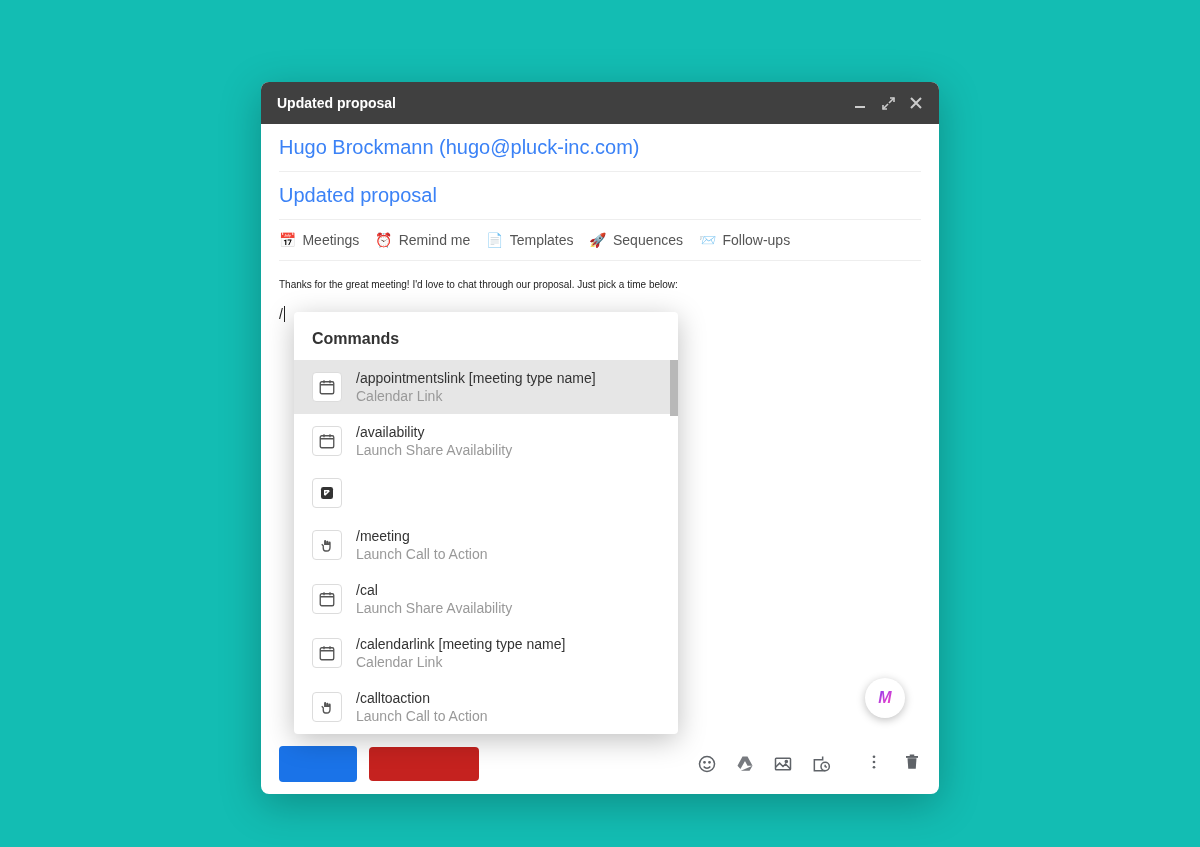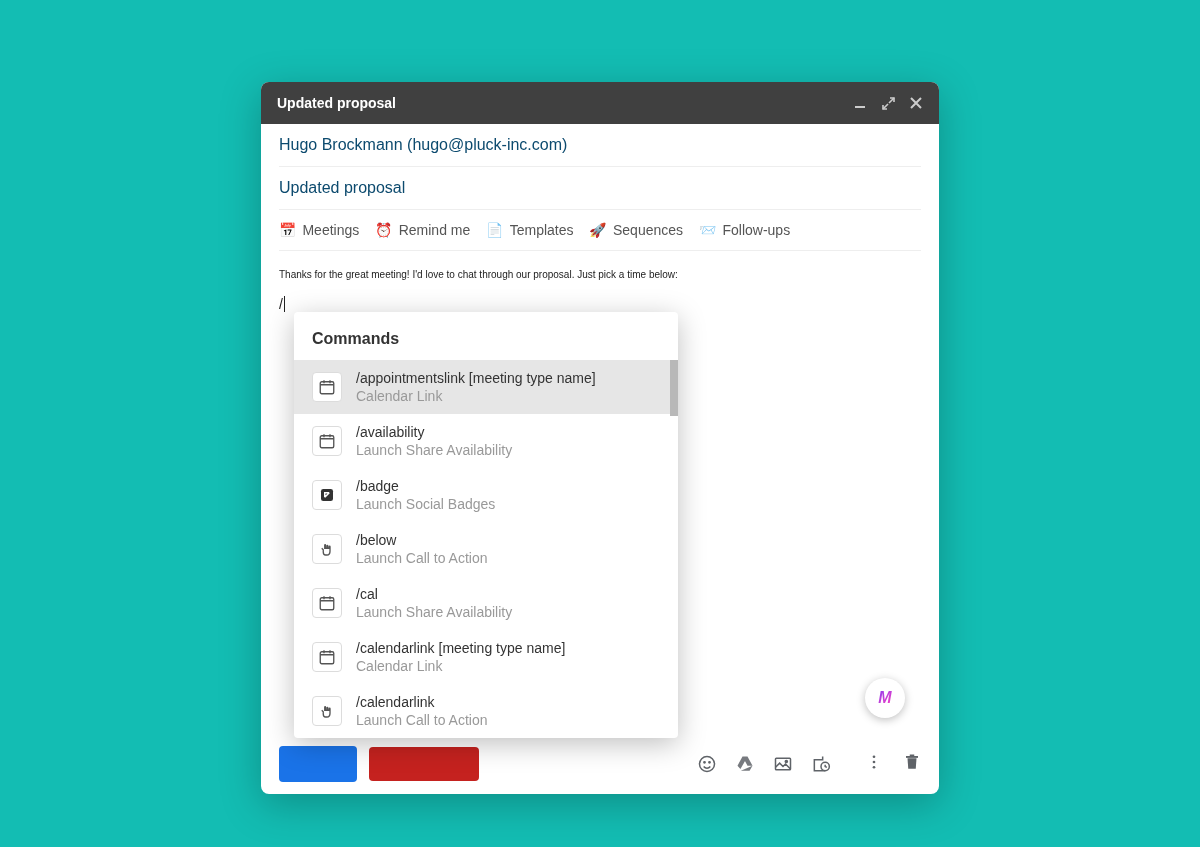--- a/index.html
+++ b/index.html
@@ -49,22 +49,22 @@
     justify-content: center;
     cursor: pointer;
     color: #ccc;
   }
   .content {
     padding: 0 18px;
   }
   .row {
     padding: 12px 0;
     border-bottom: 1px solid #eee;
-    font-size: 16px;
-    color: #0c4a6e;
+    font-size: 20px;
+    color: #3b82f6;
   }
   .toolbar {
     display: flex;
     gap: 16px;
     padding: 12px 0;
     border-bottom: 1px solid #eee;
     font-size: 14px;
     color: #555;
     align-items: center;
   }
@@ -372,33 +372,29 @@
             <div class="cmd-sub">Launch Share Availability</div>
           </div>
         </div>
         <div class="cmd-item">
           <div class="cmd-icon">
             <svg width="18" height="18" viewBox="0 0 24 24" fill="#333">
               <rect x="4" y="4" width="16" height="16" rx="3"></rect>
               <path d="M9 15 L9 9 L15 9 M15 9 L9 15" stroke="#fff" stroke-width="2" fill="none"></path>
             </svg>
           </div>
-          <div class="cmd-text">
-            <div class="cmd-title">/badge</div>
-            <div class="cmd-sub">Launch Social Badges</div>
-          </div>
         </div>
         <div class="cmd-item">
           <div class="cmd-icon">
             <svg width="18" height="18" viewBox="0 0 24 24" fill="none" stroke="#555" stroke-width="1.8">
               <path d="M9 12 L9 7 C9 6 10 6 10 7 L10 11 L12 11 L12 8 C12 7 13 7 13 8 L13 11 L15 11 L15 9 C15 8 16 8 16 9 L16 15 C16 18 14 20 12 20 L10 20 C8 20 7 18 7 16 L7 13 L5 11"></path>
             </svg>
           </div>
           <div class="cmd-text">
-            <div class="cmd-title">/below</div>
+            <div class="cmd-title">/meeting</div>
             <div class="cmd-sub">Launch Call to Action</div>
           </div>
         </div>
         <div class="cmd-item">
           <div class="cmd-icon">
             <svg width="18" height="18" viewBox="0 0 24 24" fill="none" stroke="#555" stroke-width="1.8">
               <rect x="3" y="5" width="18" height="16" rx="2"></rect>
               <path d="M3 9 L21 9"></path>
               <path d="M8 3 L8 7 M16 3 L16 7"></path>
             </svg>
@@ -421,19 +417,19 @@
             <div class="cmd-sub">Calendar Link</div>
           </div>
         </div>
         <div class="cmd-item">
           <div class="cmd-icon">
             <svg width="18" height="18" viewBox="0 0 24 24" fill="none" stroke="#555" stroke-width="1.8">
               <path d="M9 12 L9 7 C9 6 10 6 10 7 L10 11 L12 11 L12 8 C12 7 13 7 13 8 L13 11 L15 11 L15 9 C15 8 16 8 16 9 L16 15 C16 18 14 20 12 20 L10 20 C8 20 7 18 7 16 L7 13 L5 11"></path>
             </svg>
           </div>
           <div class="cmd-text">
-            <div class="cmd-title">/calendarlink</div>
+            <div class="cmd-title">/calltoaction</div>
             <div class="cmd-sub">Launch Call to Action</div>
           </div>
         </div>
       </div>
   </div>
 </div>
 
 </body></html>

